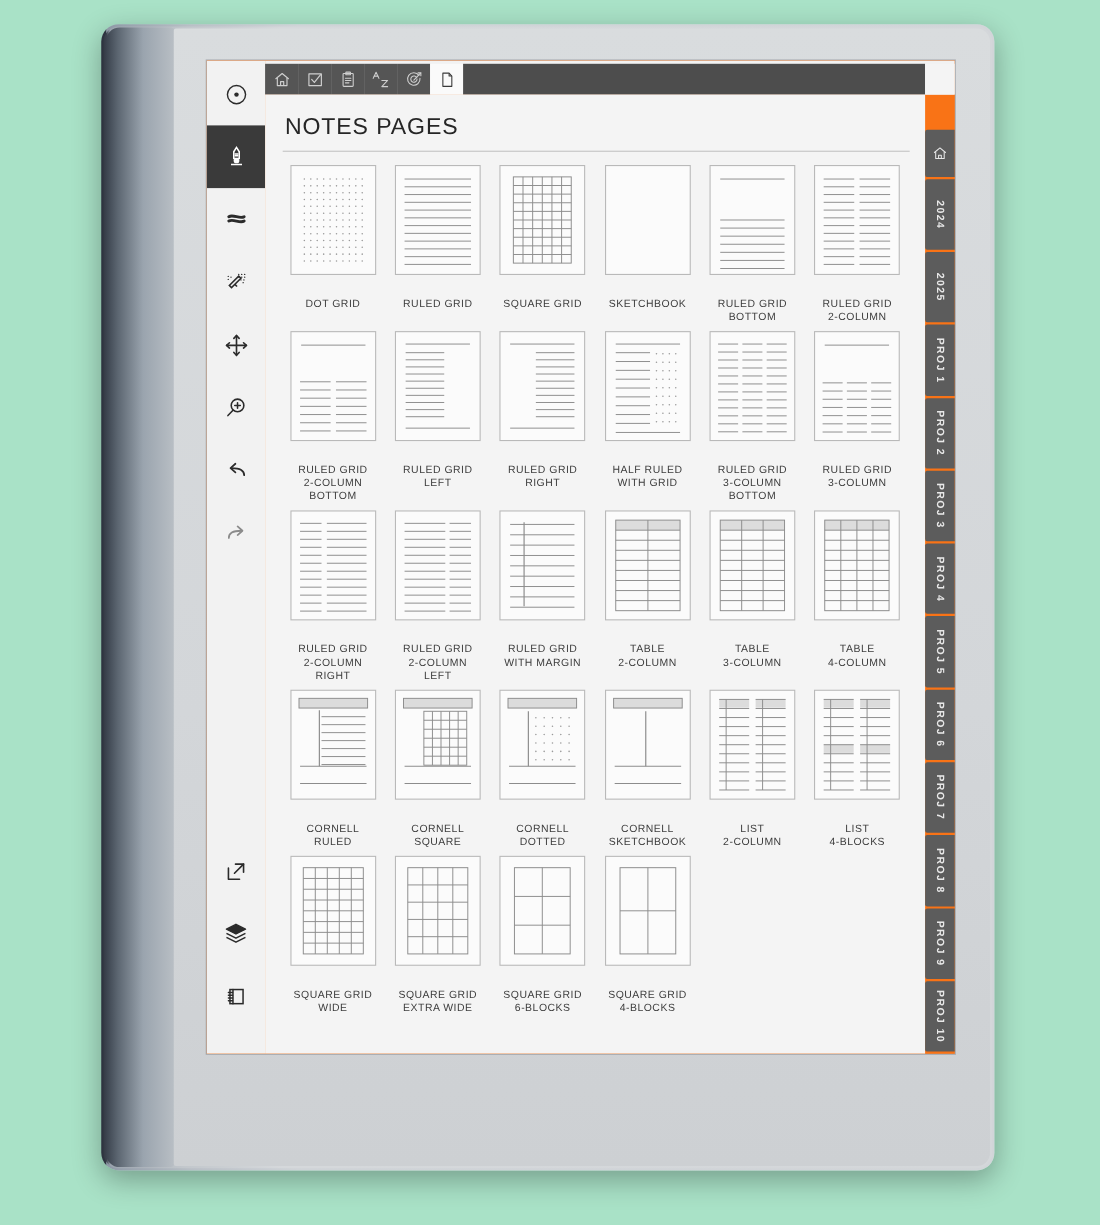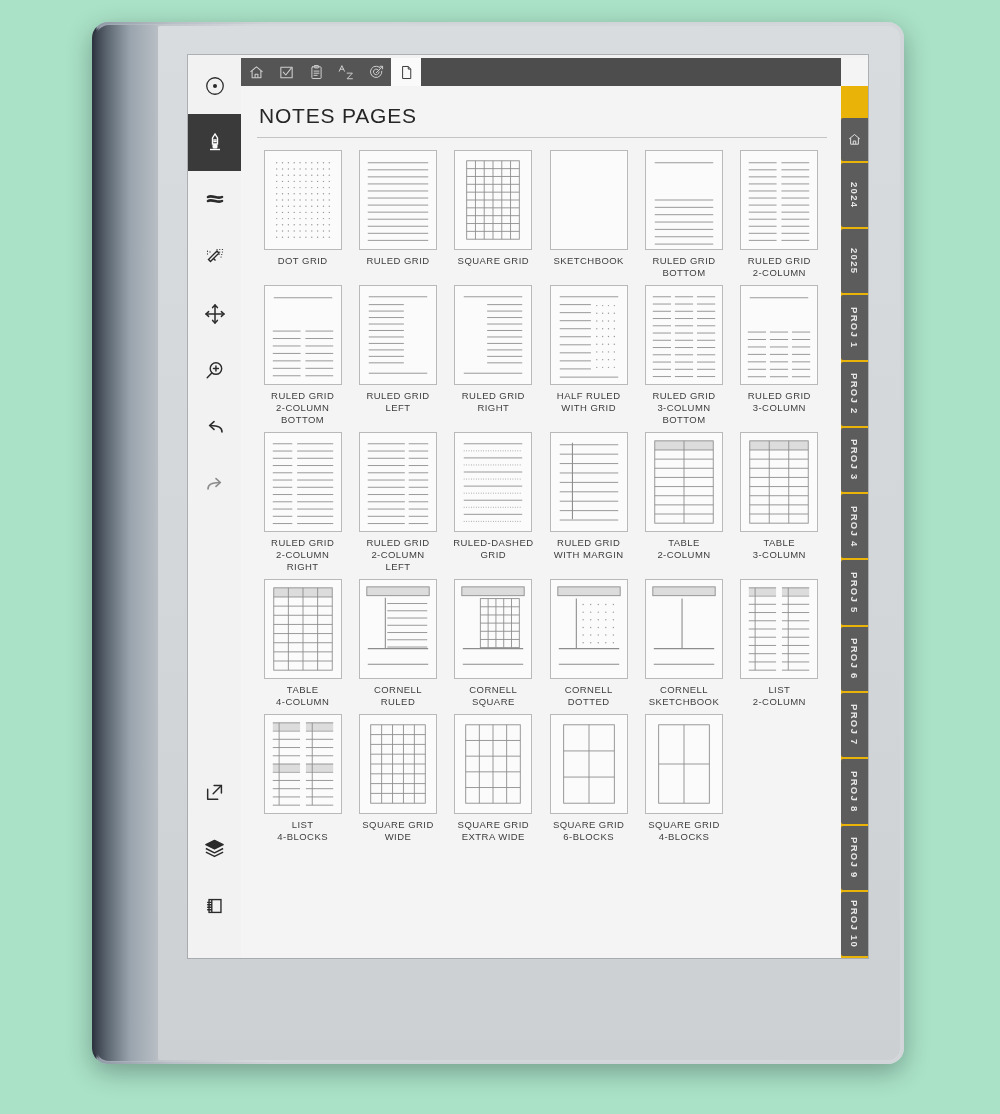--- a/index.html
+++ b/index.html
@@ -38,21 +38,21 @@
     position: absolute; left: 66px; top: 4px; right: 4px; bottom: 4px;
     background: linear-gradient(180deg,#d9dcde 0%,#d3d6d9 60%,#cdd0d3 100%);
     border-radius: 2px 12px 12px 2px;
   }
 
   
   #screen {
     position: absolute;
     left: 188px; top: 55px;
     width: 680px; height: 903px;
-    background: #eab308;
+    background: #f97316;
     overflow: hidden;
     box-shadow: 0 0 0 1px rgba(120,125,130,.45);
   }
 
   
   #rail {
     position: absolute; left: 0; top: 0; width: 53px; height: 100%;
     background: #f2f2f2;
   }
   .rail-btn {
@@ -101,21 +101,21 @@
   }
   .cell { display: flex; flex-direction: column; align-items: center; }
   .thumb {
     width: 78px; height: 100px;
     background: #fbfbfb;
     border: 1px solid #b9b9b9;
     position: relative; overflow: hidden;
   }
   .thumb svg { display: block; width: 100%; height: 100%; }
   .caption {
-    margin-top: 5px; font-size: 9.5px; letter-spacing: .45px;
+    margin-top: 21px; font-size: 9.5px; letter-spacing: .45px;
     color: #3d3d3d; text-align: center; line-height: 12px;
     text-transform: uppercase; white-space: pre-line;
   }
 
   
   #rtabs {
     position: absolute; right: 0; top: 31px; width: 27px; bottom: 0;
     display: flex; flex-direction: column; padding-top: 32px;
   }
   .rtab {
@@ -773,40 +773,20 @@
               <line x1="50" y1="92.4" x2="70" y2="92.4" stroke="#8c8c8c" stroke-width="0.9"></line>
             </svg>
           </div>
           <div class="caption">RULED GRID
 2-COLUMN
 LEFT</div>
         </div>
         <div class="cell">
           <div class="thumb">
             <svg viewBox="0 0 78 100" preserveAspectRatio="none">
-              <line x1="9" y1="11" x2="69" y2="11" stroke="#8c8c8c" stroke-width="0.9"></line>
-              <line x1="9" y1="18.2" x2="69" y2="18.2" stroke="#8c8c8c" stroke-width="0.9" stroke-dasharray="0.8 1.7"></line>
-              <line x1="9" y1="25.4" x2="69" y2="25.4" stroke="#8c8c8c" stroke-width="0.9"></line>
-              <line x1="9" y1="32.6" x2="69" y2="32.6" stroke="#8c8c8c" stroke-width="0.9" stroke-dasharray="0.8 1.7"></line>
-              <line x1="9" y1="39.8" x2="69" y2="39.8" stroke="#8c8c8c" stroke-width="0.9"></line>
-              <line x1="9" y1="47" x2="69" y2="47" stroke="#8c8c8c" stroke-width="0.9" stroke-dasharray="0.8 1.7"></line>
-              <line x1="9" y1="54.2" x2="69" y2="54.2" stroke="#8c8c8c" stroke-width="0.9"></line>
-              <line x1="9" y1="61.4" x2="69" y2="61.4" stroke="#8c8c8c" stroke-width="0.9" stroke-dasharray="0.8 1.7"></line>
-              <line x1="9" y1="68.6" x2="69" y2="68.6" stroke="#8c8c8c" stroke-width="0.9"></line>
-              <line x1="9" y1="75.8" x2="69" y2="75.8" stroke="#8c8c8c" stroke-width="0.9" stroke-dasharray="0.8 1.7"></line>
-              <line x1="9" y1="83" x2="69" y2="83" stroke="#8c8c8c" stroke-width="0.9"></line>
-              <line x1="9" y1="90.2" x2="69" y2="90.2" stroke="#8c8c8c" stroke-width="0.9" stroke-dasharray="0.8 1.7"></line>
-            </svg>
-          </div>
-          <div class="caption">RULED-DASHED
-GRID</div>
-        </div>
-        <div class="cell">
-          <div class="thumb">
-            <svg viewBox="0 0 78 100" preserveAspectRatio="none">
               <line x1="9" y1="12" x2="69" y2="12" stroke="#8c8c8c" stroke-width="0.9"></line>
               <line x1="9" y1="21.6" x2="69" y2="21.6" stroke="#8c8c8c" stroke-width="0.9"></line>
               <line x1="9" y1="31.2" x2="69" y2="31.2" stroke="#8c8c8c" stroke-width="0.9"></line>
               <line x1="9" y1="40.8" x2="69" y2="40.8" stroke="#8c8c8c" stroke-width="0.9"></line>
               <line x1="9" y1="50.4" x2="69" y2="50.4" stroke="#8c8c8c" stroke-width="0.9"></line>
               <line x1="9" y1="60" x2="69" y2="60" stroke="#8c8c8c" stroke-width="0.9"></line>
               <line x1="9" y1="69.6" x2="69" y2="69.6" stroke="#8c8c8c" stroke-width="0.9"></line>
               <line x1="9" y1="79.2" x2="69" y2="79.2" stroke="#8c8c8c" stroke-width="0.9"></line>
               <line x1="9" y1="88.8" x2="69" y2="88.8" stroke="#8c8c8c" stroke-width="0.9"></line>
               <line x1="22" y1="10" x2="22" y2="88" stroke="#8c8c8c" stroke-width="1.1"></line>

